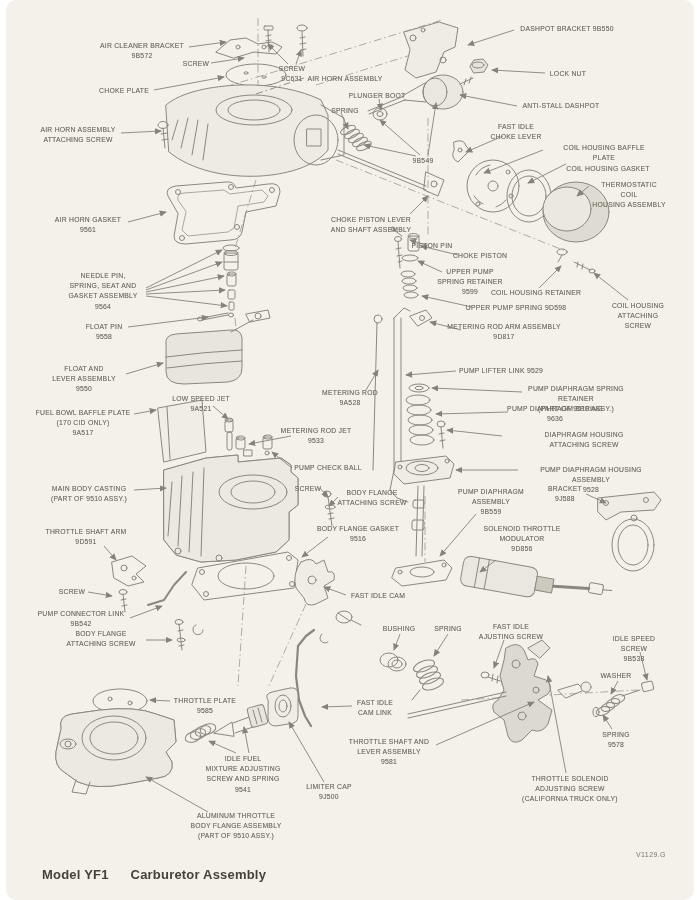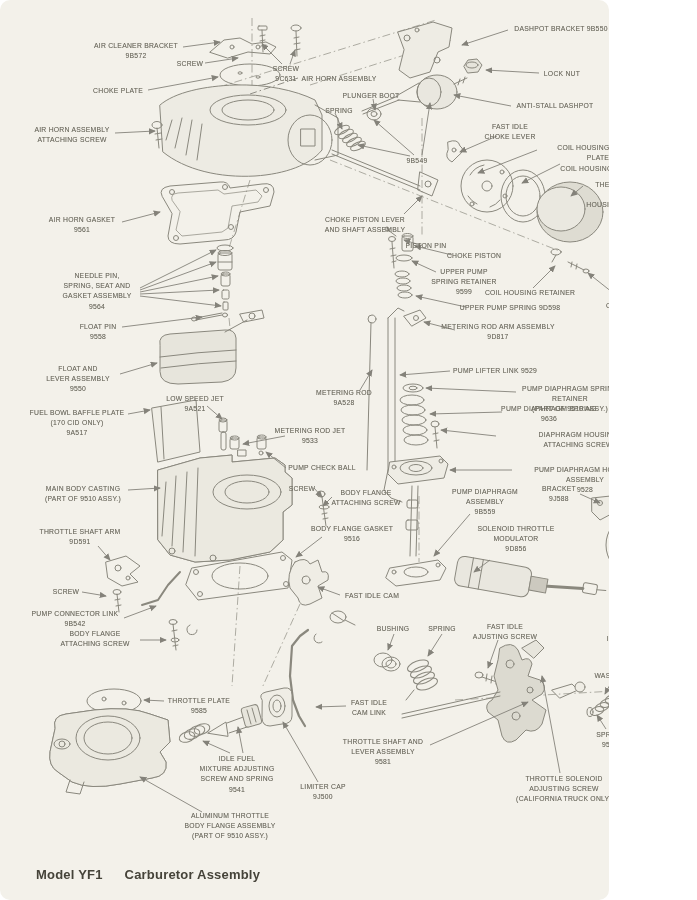--- a/index.html
+++ b/index.html
@@ -1,19 +1,20 @@
 <!DOCTYPE html>
 <html><head>
 <meta charset="utf-8">
 <style>
   html,body{margin:0;padding:0;background:#fff;}
   #page{
-    position:relative;width:609px;height:900px;overflow:hidden;
+    position:relative;width:688px;height:900px;overflow:hidden;
     background:#f3f1ea;border-radius:10px;
     font-family:"Liberation Sans",sans-serif;
+    margin-left:6px;
   }
   #drawing-layer{position:absolute;left:0;top:0;}
   #label-layer{position:absolute;left:0;top:0;width:697px;height:900px;pointer-events:none;}
   .part-label{
     position:absolute;transform:translateX(-50%);
     font-size:6.8px;line-height:1.5;letter-spacing:.25px;
     color:#716f64;text-align:center;white-space:pre-line;
     text-shadow:0 0 .5px rgba(113,111,100,.55);
   }
   #caption{

